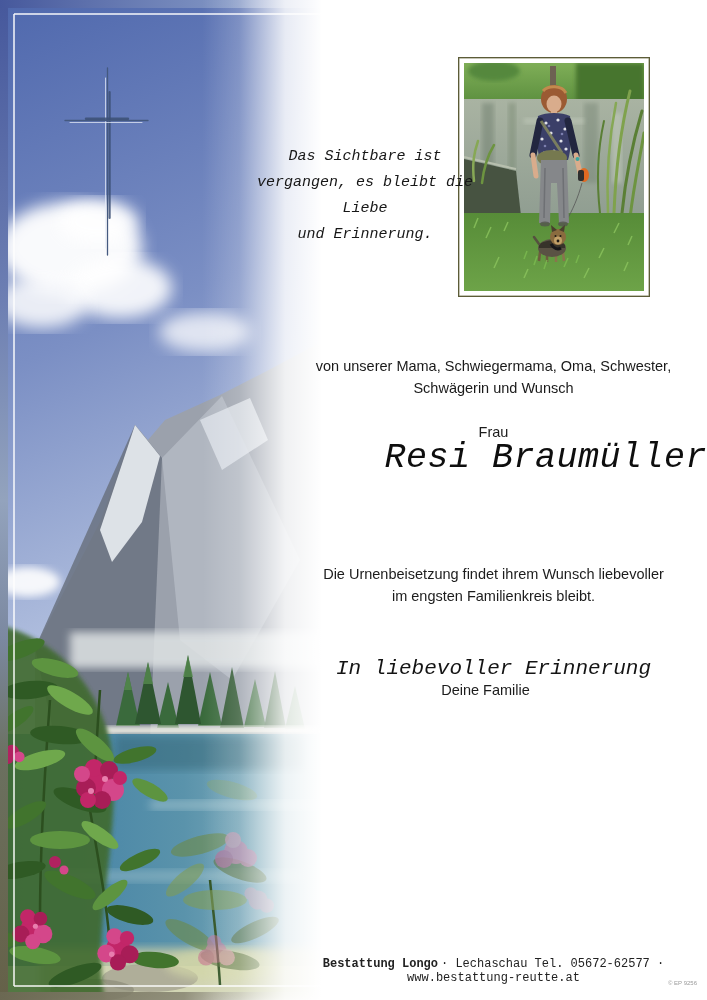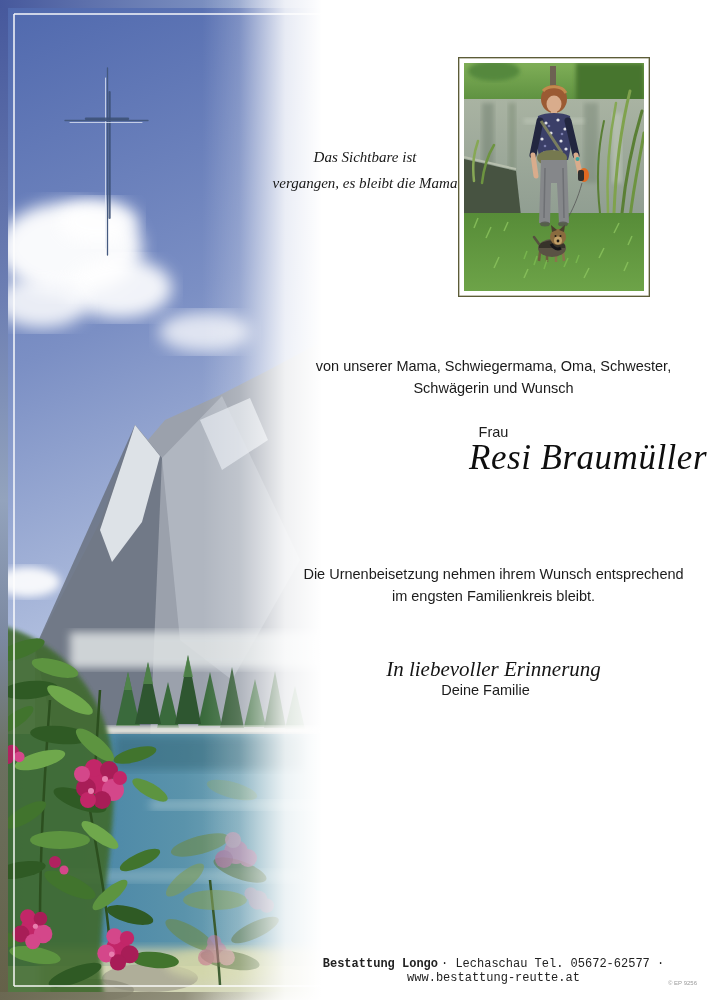--- a/index.html
+++ b/index.html
@@ -1,21 +1,21 @@
 <!DOCTYPE html>
 <html><head>
 <meta charset="utf-8">
 <style>
   html,body{margin:0;padding:0;background:#e8e8e8;}
   #card{position:relative;width:707px;height:1000px;background:#ffffff;overflow:hidden;
         font-family:"Liberation Sans",sans-serif;color:#1c1c1c;}
   svg{display:block;}
   .abs{position:absolute;}
   .ctr{text-align:center;}
-  .serif-i{font-family:Liberation Serif, serif;font-style:italic;}
+  .serif-i{font-family:Liberation Mono, monospace;font-style:italic;}
   .sans{font-family:"Liberation Sans",sans-serif;}
 
   #montage{position:absolute;left:0;top:0;width:460px;height:1000px;z-index:1;}
 
   #photo-frame{position:absolute;left:458px;top:57px;width:180px;height:228px;
       background:#fff;border:1.5px solid #5c5c38;padding:5px;z-index:2;
       box-shadow:0 0 0 0.5px #8a8a6a inset;}
   #photo-frame svg{width:180px;height:228px;}
 
   .txt{z-index:3;}
@@ -367,35 +367,36 @@
         <path d="M-1,-4 C2,1 6,2 9,0" stroke="#17171a" stroke-width="3" fill="none"></path>
       </g>
       <g stroke="#7ab84f" stroke-width="1.5" opacity="0.9">
         <path d="M70,202 l3,-9 M80,206 l3,-9 M100,204 l4,-9 M112,200 l3,-8 M60,196 l3,-8"></path>
       </g>
     </svg>
   </div>
 
   <div id="quote" class="abs ctr serif-i txt">
     <div>Das Sichtbare ist</div>
-    <div>vergangen, es bleibt die Mama</div>
+    <div>vergangen, es bleibt die Liebe</div>
+    <div>und Erinnerung.</div>
   </div>
 
   <div id="announce" class="abs ctr sans txt">
     <div>von unserer Mama, Schwiegermama, Oma, Schwester,</div>
     <div>Schwägerin und Wunsch</div>
   </div>
 
   <div id="salutation" class="abs ctr sans txt">Frau</div>
 
   <div id="name" class="abs ctr serif-i txt">Resi Braumüller</div>
 
 
   <div id="notice" class="abs ctr sans txt">
-    <div>Die Urnenbeisetzung nehmen ihrem Wunsch entsprechend</div>
+    <div>Die Urnenbeisetzung findet ihrem Wunsch liebevoller</div>
     <div>im engsten Familienkreis bleibt.</div>
   </div>
 
   <div id="closing" class="abs ctr serif-i txt">In liebevoller Erinnerung</div>
 
   <div id="signature" class="abs ctr sans txt">Deine Familie</div>
 
   <div id="footerline" class="abs ctr sans txt">
     <span class="fh">Bestattung Longo</span><span class="fd">· Lechaschau Tel. 05672-62577 · www.bestattung-reutte.at</span>
   </div>

